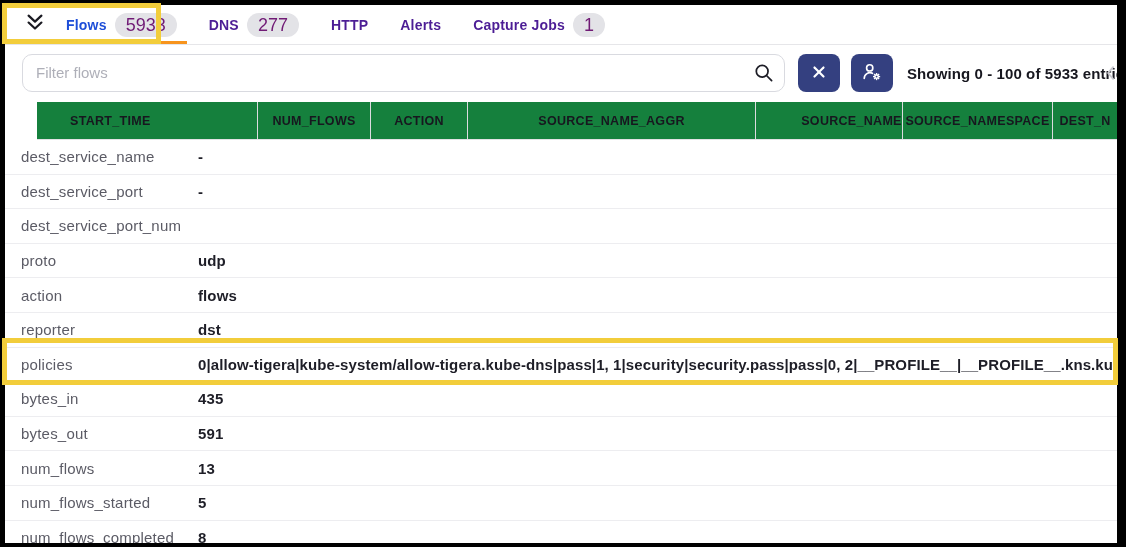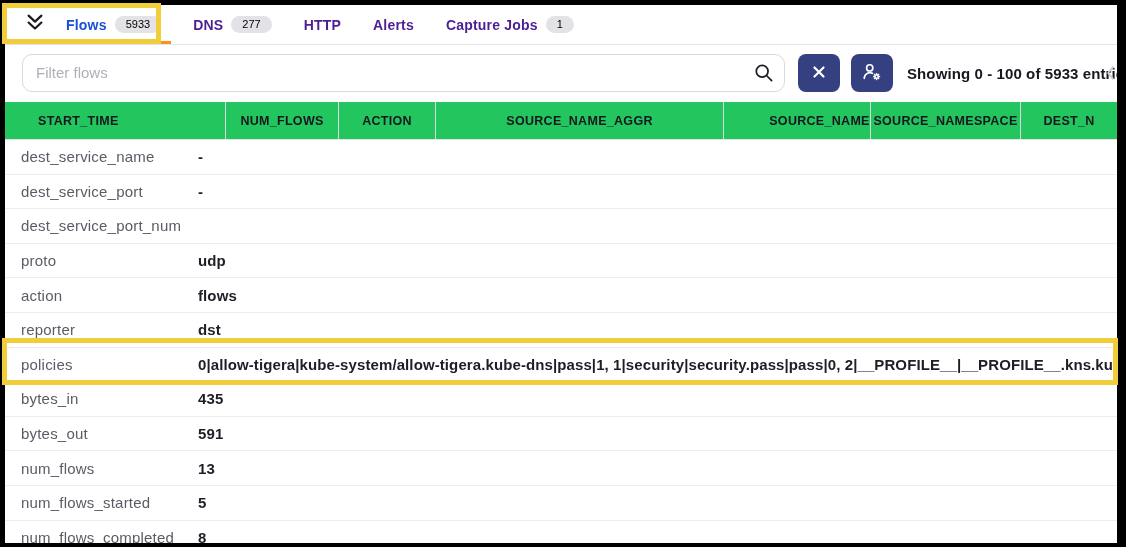--- a/index.html
+++ b/index.html
@@ -24,22 +24,22 @@
   .tab{
     position:relative;display:flex;align-items:center;gap:8px;
     padding:0 10px;cursor:pointer;
   }
   .tab .lbl{font-size:14px;font-weight:bold;color:#4c1d95;letter-spacing:.2px;}
   .tab.active .lbl{color:#1d4ed8;}
   .tab.active::after{
     content:"";position:absolute;left:0;right:0;bottom:0;height:3px;background:#f7941d;
   }
   .badge{
-    background:#e3e3e7;color:#000000;border-radius:999px;
-    padding:3px 11px;font-size:11px;font-weight:normal;line-height:1;
+    background:#e3e3e7;color:#701a75;border-radius:999px;
+    padding:3px 11px;font-size:18px;font-weight:normal;line-height:1;
   }
   .badge:empty{display:none;}
   
   .toolbar{position:relative;height:57px;background:#fff;}
   .filter-input{
     position:absolute;left:17px;top:9px;width:763px;height:38px;
     border:1px solid #d9dae0;border-radius:10px;box-sizing:border-box;
     padding:0 44px 2px 13px;font-size:15px;color:#33333c;outline:none;
     font-family:"Liberation Sans","DejaVu Sans",sans-serif;
   }
@@ -51,21 +51,21 @@
   }
   .btn-clear{left:793px;}
   .btn-user{left:846px;}
   .showing{
     position:absolute;left:902px;top:0;height:57px;display:flex;align-items:center;
     font-size:15px;font-weight:bold;color:#17171f;letter-spacing:.1px;white-space:nowrap;
   }
   .prev-ico{position:absolute;left:1096px;top:18px;width:20px;height:20px;cursor:pointer;}
   
   .thead{
-    height:37px;display:flex;background:#22c55e;border-bottom:1px solid #e2e2e5;
+    height:37px;display:flex;background:#15803d;border-bottom:1px solid #e2e2e5;margin-left:32px;
   }
   .hcell{
     display:flex;align-items:center;justify-content:center;
     font-size:12.5px;font-weight:bold;color:#17171f;letter-spacing:.3px;
     border-left:1px solid #dbdbdf;box-sizing:border-box;overflow:hidden;white-space:nowrap;
     cursor:pointer;
   }
   .hcell:first-child{border-left:none;justify-content:flex-start;padding-left:33px;}
   .c0{width:220px;flex:0 0 220px;}
   .c1{width:113px;flex:0 0 113px;}

